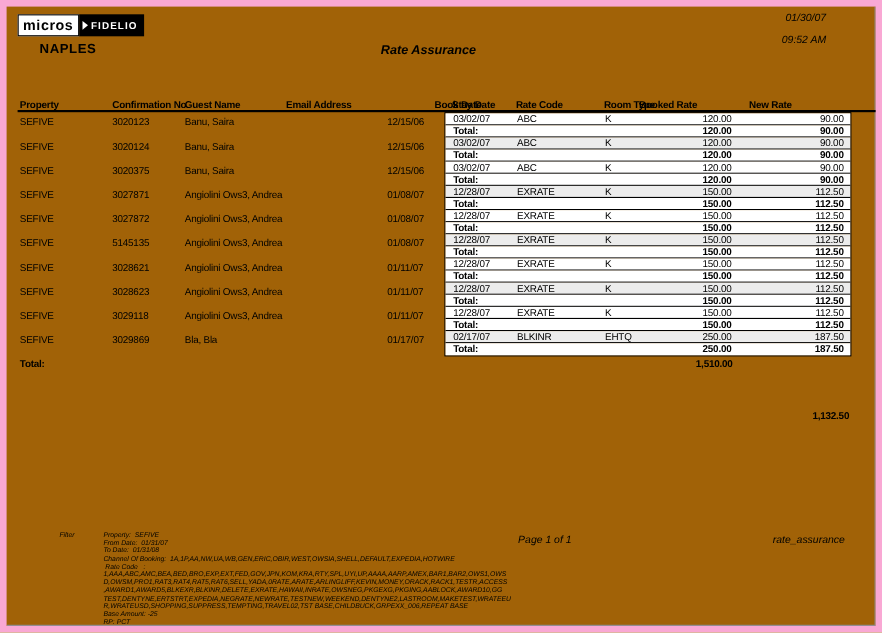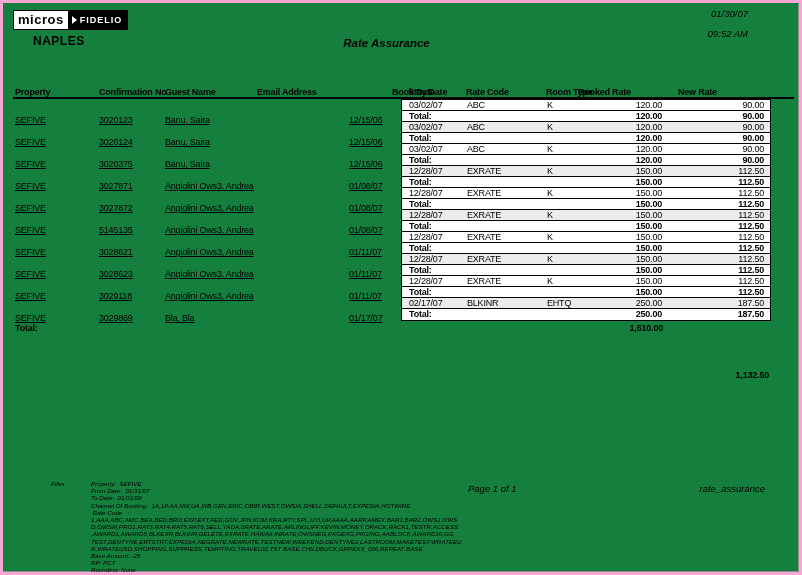--- a/index.html
+++ b/index.html
@@ -1,19 +1,19 @@
 <!DOCTYPE html>
 <html style="--shade: #ececec;"><head>
 <meta charset="utf-8">
 <style>
   html,body{margin:0;padding:0;background:#ffffff;}
   .page{
-    position:relative;width:802px;height:575px;background:#15803d;
+    position:relative;width:802px;height:575px;background:#a16207;
     font-family:"Liberation Sans","DejaVu Sans",sans-serif;color:#000;
-    border:3px solid #f9a8d4;box-sizing:border-box;
+    border:6px solid #f9a8d4;box-sizing:border-box;
     box-shadow:inset -1px -1px 0 0 #8a8a8a;
     overflow:hidden;
   }
   
   .logo{position:absolute;left:10px;top:7px;display:flex;align-items:stretch;height:20px;}
   .logo-micros{
     background:#fff;border:1px solid #000;color:#000;font-weight:bold;
     font-size:13px;line-height:18px;padding:0 4px;letter-spacing:0.5px;
   }
   .logo-fidelio{
@@ -29,21 +29,21 @@
 
   
   .thead span{position:absolute;top:84px;font-weight:bold;font-size:9px;letter-spacing:-0.2px;white-space:nowrap;}
   .h-prop{left:12px;} .h-conf{left:96px;} .h-guest{left:162px;} .h-email{left:254px;} .h-bdate{left:361px;padding-left:28px;}
   .h-stay{left:405px;} .h-rcode{left:463px;} .h-room{left:543px;}
   .h-booked{left:575px;width:100px;text-align:left;} .h-new{left:675px;}
   .hdr-rule{position:absolute;left:10px;top:94px;width:781px;height:2px;background:#000;}
 
   
   .info-row{position:absolute;left:0;width:420px;height:11px;line-height:11px;font-size:9px;letter-spacing:-0.2px;}
-  .info-row span{position:absolute;top:16px;white-space:nowrap;text-decoration:underline;}
+  .info-row span{position:absolute;top:4px;white-space:nowrap;}
   .c-prop{left:12px;} .c-conf{left:96px;text-align:center;} .c-guest{left:162px;} .c-email{left:254px;} .c-bdate{left:346px;}
 
   
   .stay-box{position:absolute;left:398px;top:96px;width:368px;height:220px;border:1px solid #000;box-sizing:content-box;}
   .box-row{position:relative;height:11px;box-sizing:border-box;border-bottom:1px solid #000;
     font-size:9px;letter-spacing:-0.2px;line-height:10px;background:#fff;}
   .box-row:last-child{border-bottom:none;}
   .box-row.shaded{background:var(--shade,#ececec);}
   .box-row span{position:absolute;top:0;line-height:11px;white-space:nowrap;}
   .c-stay{left:7px;} .c-rcode{left:65px;} .c-room{left:145px;}

